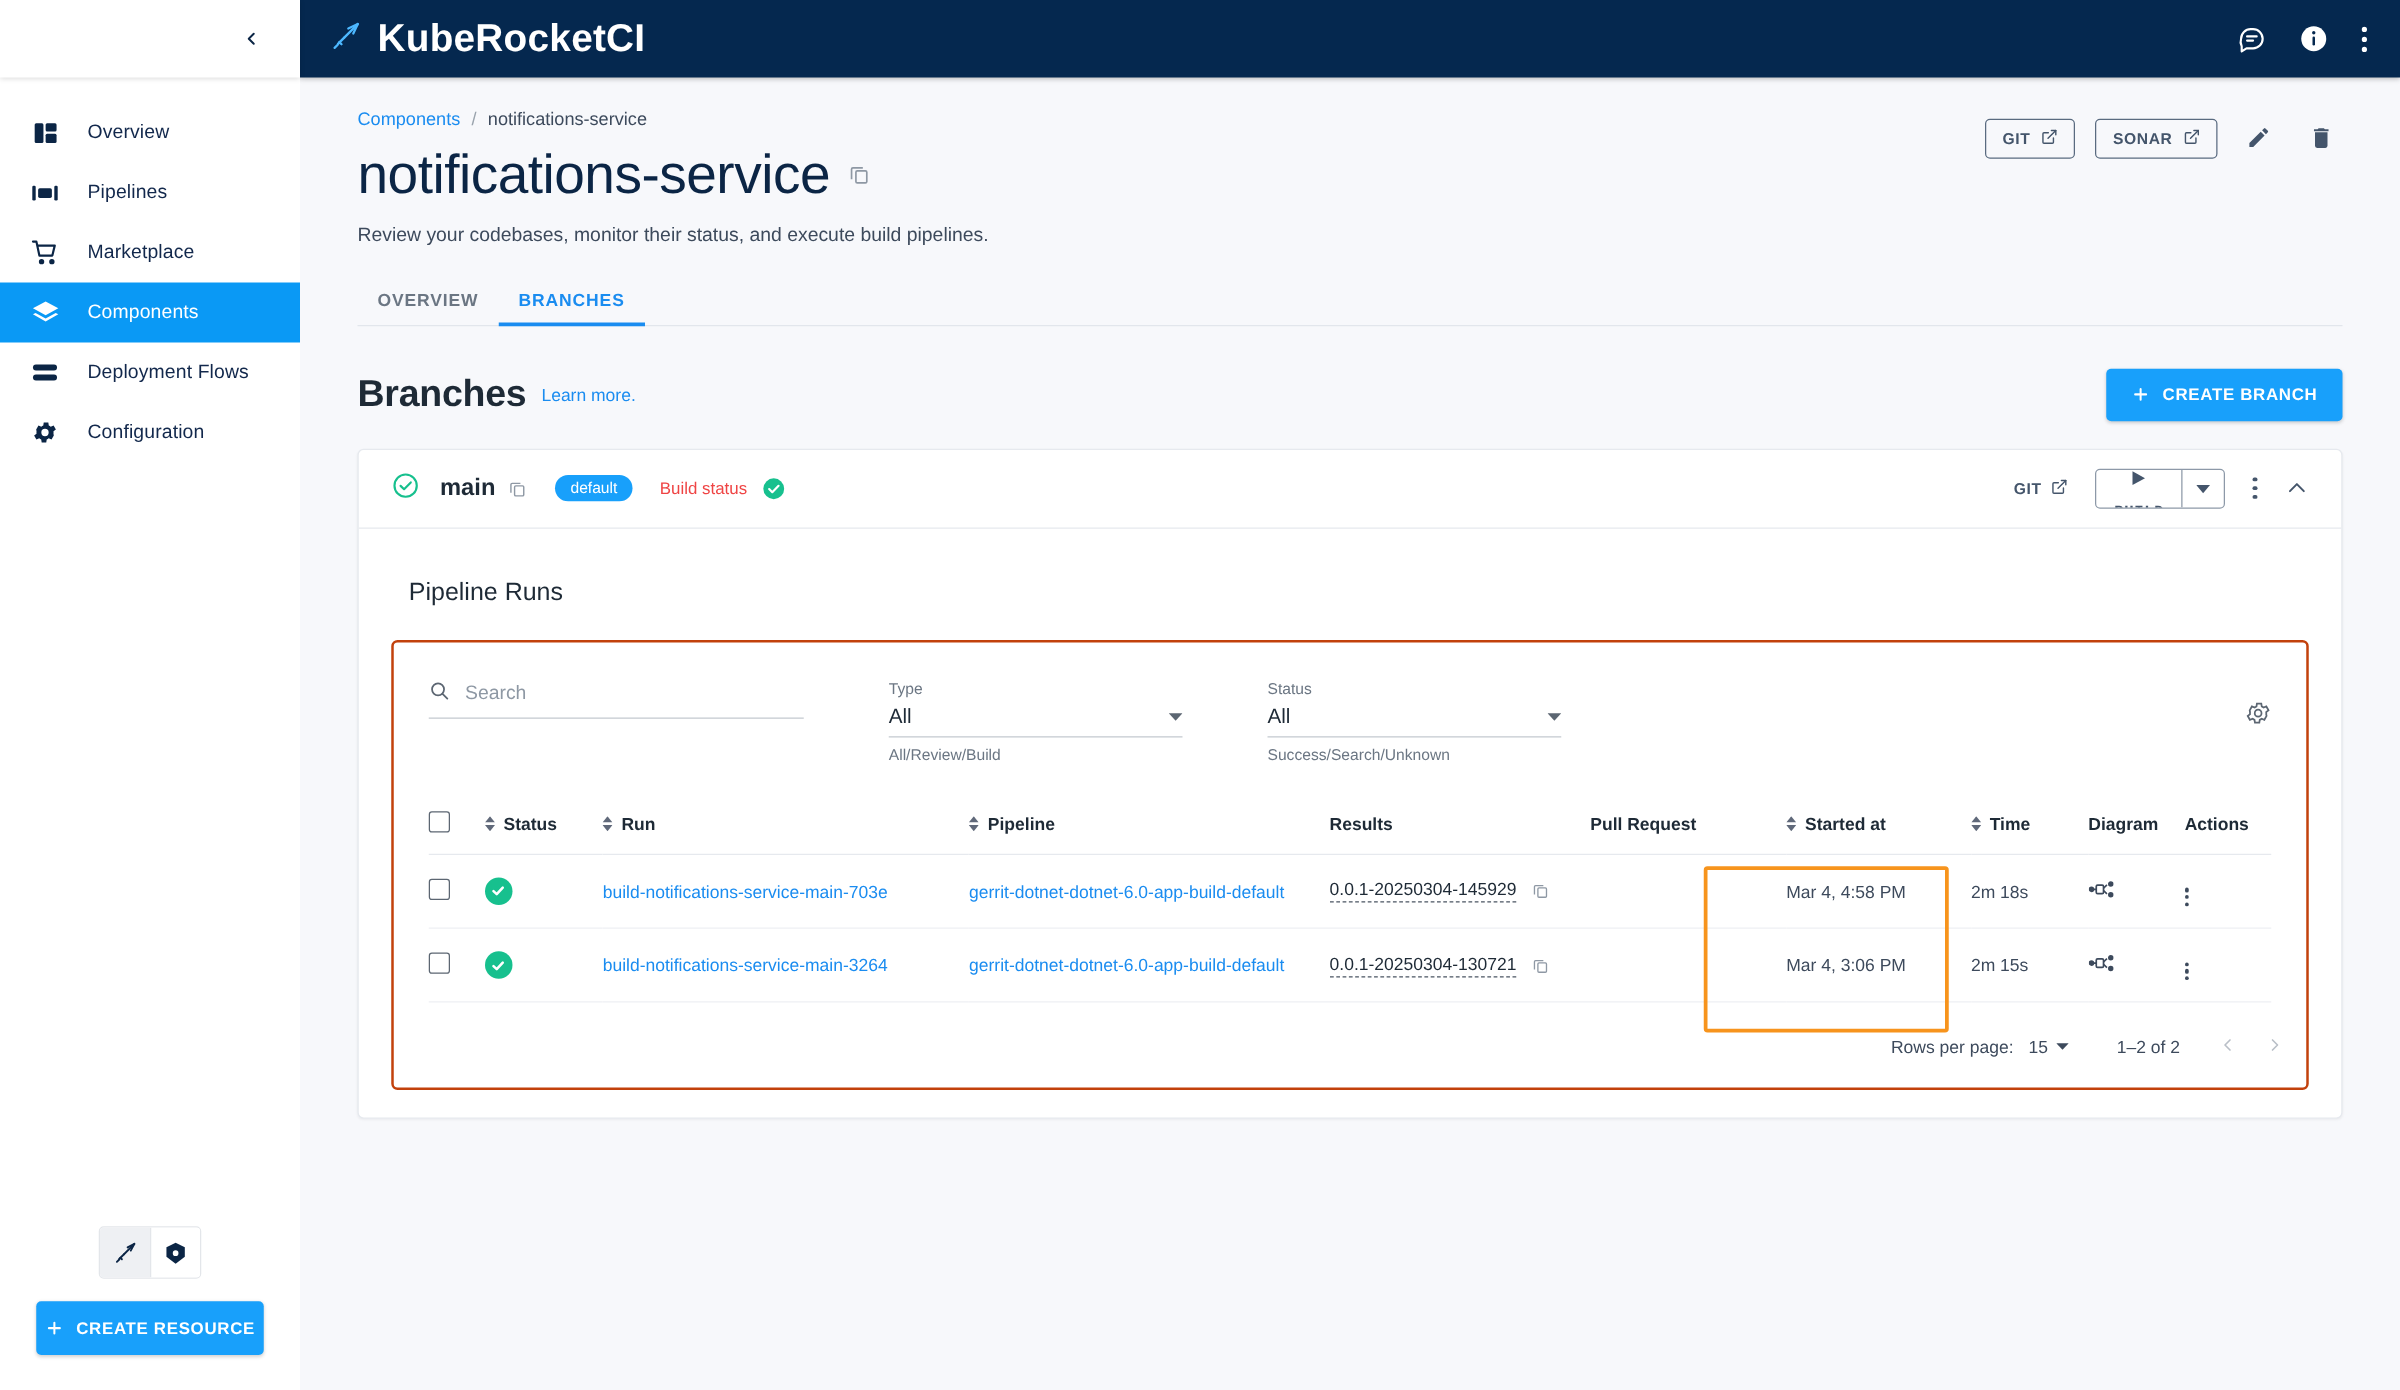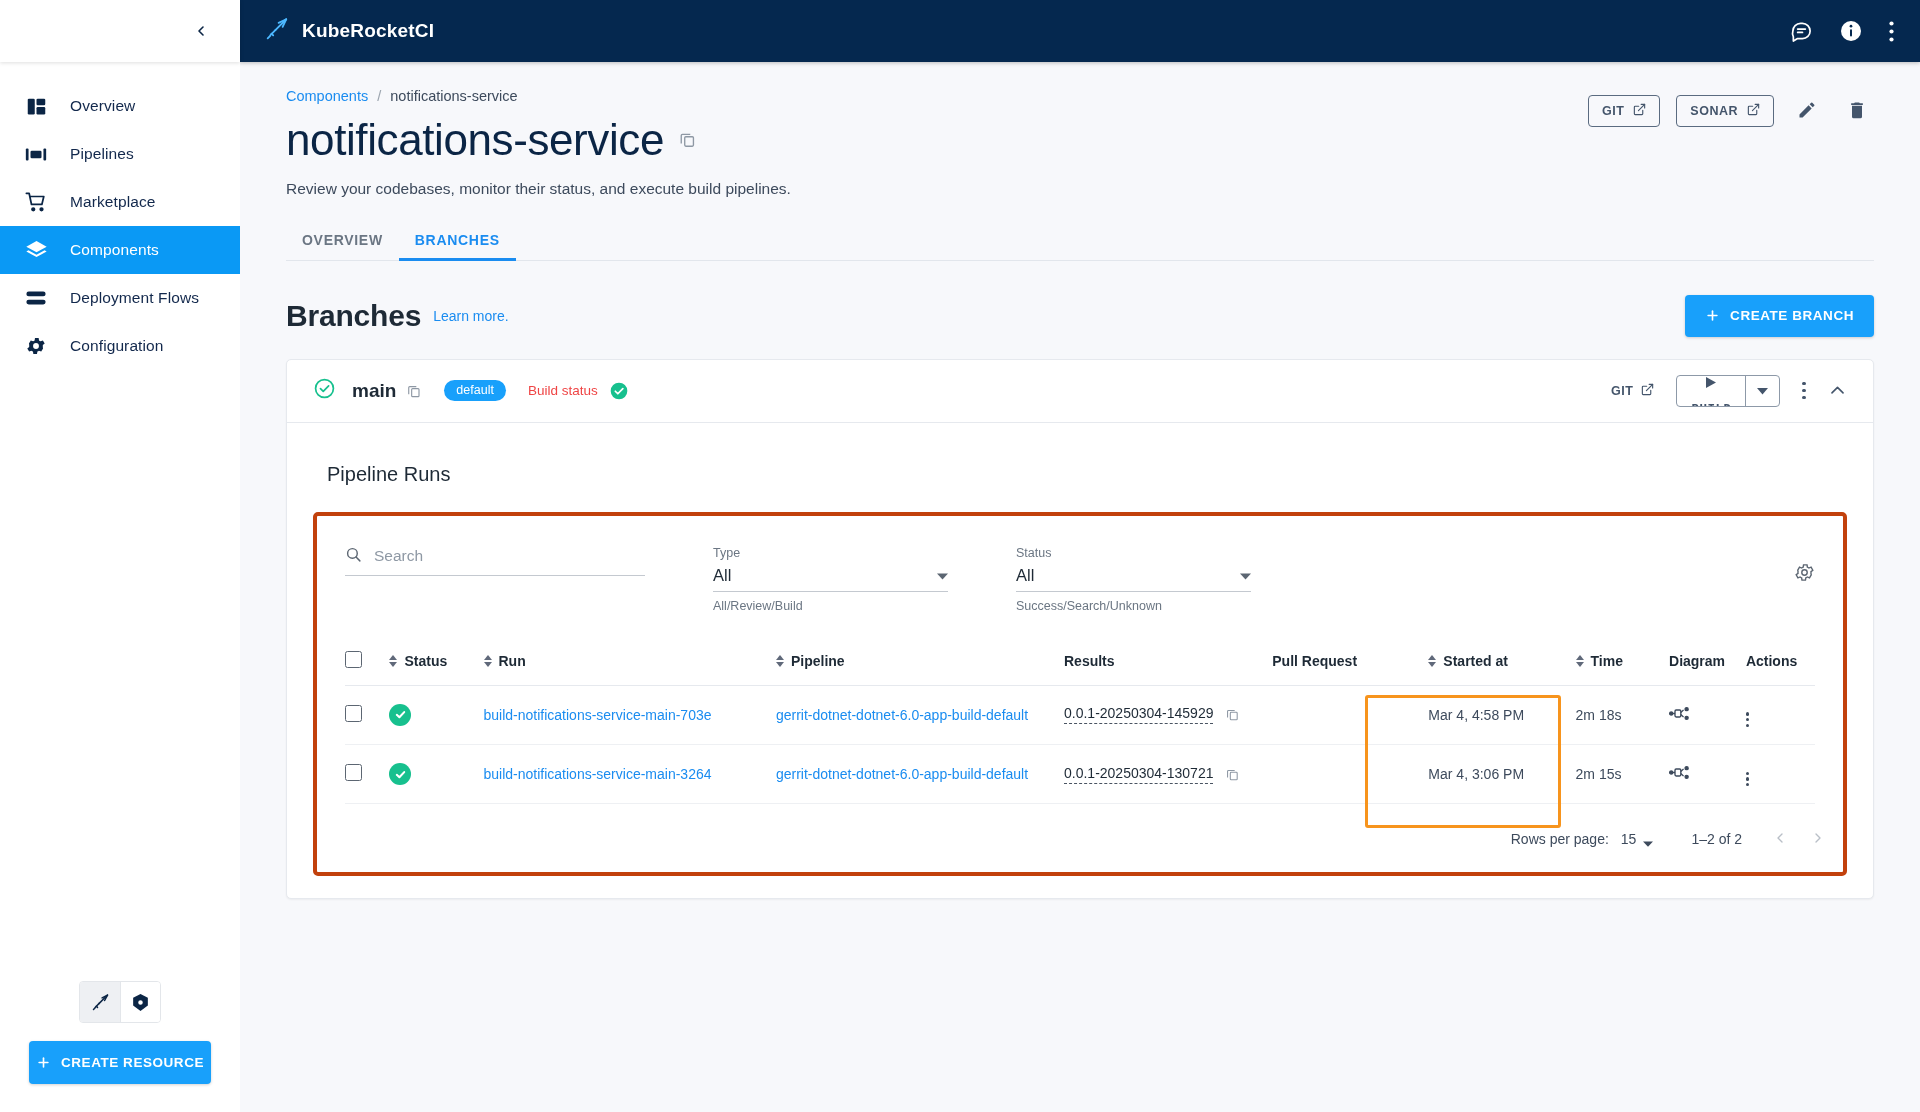--- a/index.html
+++ b/index.html
@@ -63,21 +63,21 @@
   }
 
   
   .main { flex: 1; display: flex; flex-direction: column; min-width: 0; }
   .topbar {
     height: 62px; background: #05284f; display: flex; align-items: center;
     padding: 0 26px 0 24px; color: #fff; flex: 0 0 62px;
     box-shadow: 0 1px 4px rgba(0,0,0,0.25); position: relative; z-index: 4;
   }
   .brand { display: flex; align-items: center; gap: 12px; }
-  .brand-name { font-size: 19px; font-weight: 700; letter-spacing: .2px; }
+  .brand-name { font-size: 31px; font-weight: 700; letter-spacing: .2px; }
   .topbar-actions { margin-left: auto; display: flex; align-items: center; gap: 26px; }
   .topbar-icon { cursor: pointer; display: flex; align-items: center; justify-content: center; }
 
   .content {
     flex: 1; background: #f7f8fb; padding: 26px 46px 0 46px; overflow: hidden;
   }
 
   .breadcrumb { display: flex; align-items: center; gap: 9px; font-size: 14.5px; color: #3d4a5c; }
   .breadcrumb a { color: #1a8cf0; text-decoration: none; cursor: pointer; }
   .breadcrumb .sep { color: #9aa3ad; }
@@ -139,21 +139,21 @@
   }
   .split-caret {
     width: 34px; display: flex; align-items: center; justify-content: center;
     border-left: 1px solid #8d99a8; color: #44556b; cursor: pointer; background: transparent; border-top:none;border-right:none;border-bottom:none;
   }
 
   .branch-body { border-top: 1px solid #e6e9ee; padding: 26px 26px 22px 26px; }
   .runs-title { font-size: 20px; color: #1e2a36; margin: 14px 0 0 14px; font-weight: 400; }
 
   .filter-card {
-    margin-top: 26px; border: 4px solid #c2410c; border-radius: 5px; background: #fff;
+    margin-top: 26px; border: 2px solid #c2410c; border-radius: 5px; background: #fff;
   }
   .filter-row { display: flex; align-items: flex-start; padding: 30px 28px 14px 28px; }
   .search-field { width: 300px; position: relative; }
   .search-inner { display: flex; align-items: center; gap: 12px; border-bottom: 1px solid #c4c9d0; padding-bottom: 8px; }
   .search-input {
     border: none; outline: none; font-size: 15.5px; color: #1e2a36; background: transparent;
     width: 100%; font-family: inherit;
   }
   .search-input::placeholder { color: #8e98a4; }
   .select-field { width: 235px; margin-left: 68px; }
@@ -198,21 +198,21 @@
     position: absolute; border: 3px solid #f7941d; border-radius: 3px; pointer-events: none;
   }
   .dots { display:inline-flex; flex-direction: column; gap: 2.5px; cursor: pointer; }
   .dot { width: 3.2px; height: 3.2px; border-radius: 50%; background: #3d4a5c; }
 
   .pagination {
     display: flex; align-items: center; justify-content: flex-end; gap: 0;
     padding: 16px 6px 14px 0; font-size: 14px; color: #3d4a5c;
   }
   .rows-label { margin-right: 12px; }
-  .rows-select { display: flex; align-items: flex-end; gap: 7px; cursor: pointer; margin-right: 38px; }
+  .rows-select { display: flex; align-items: center; gap: 7px; cursor: pointer; margin-right: 38px; }
   .range-label { margin-right: 19px; }
   .pg-btn { width: 38px; height: 38px; display:flex; align-items:center; justify-content:center; color:#b9bfc7; cursor:pointer; background:none;border:none; }
 </style>
 </head>
 <body>
 
 <div class="app">
 
   <aside class="sidebar">
     <div class="sidebar-top">

